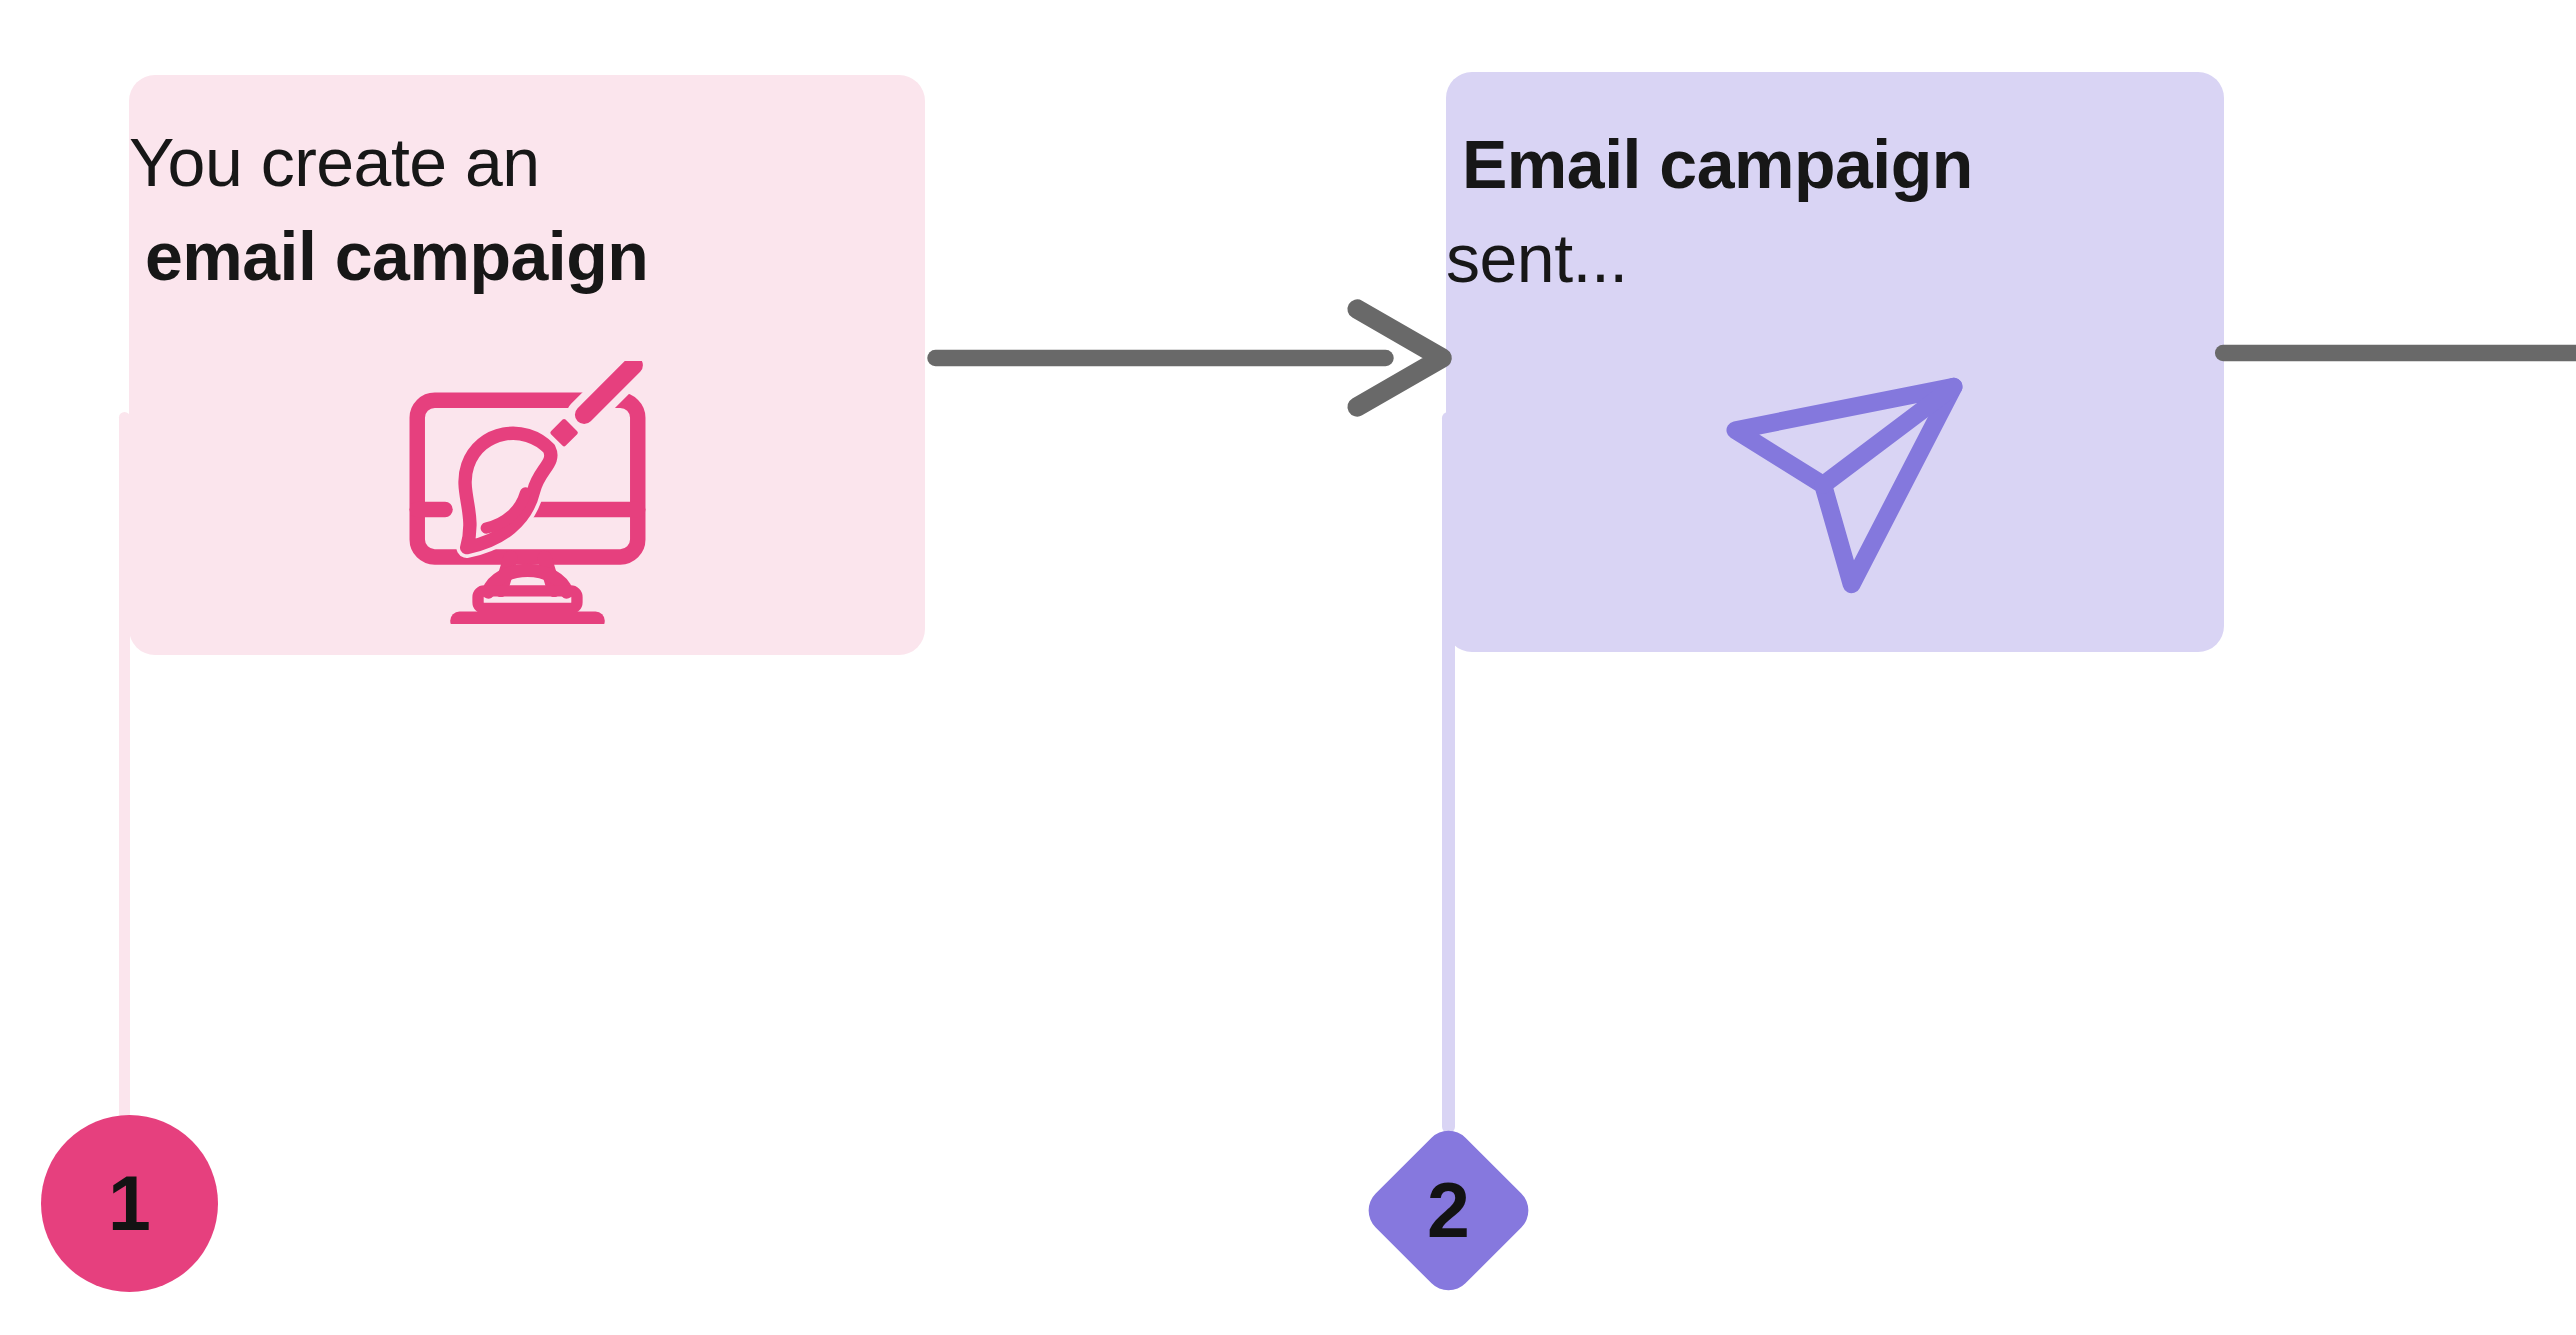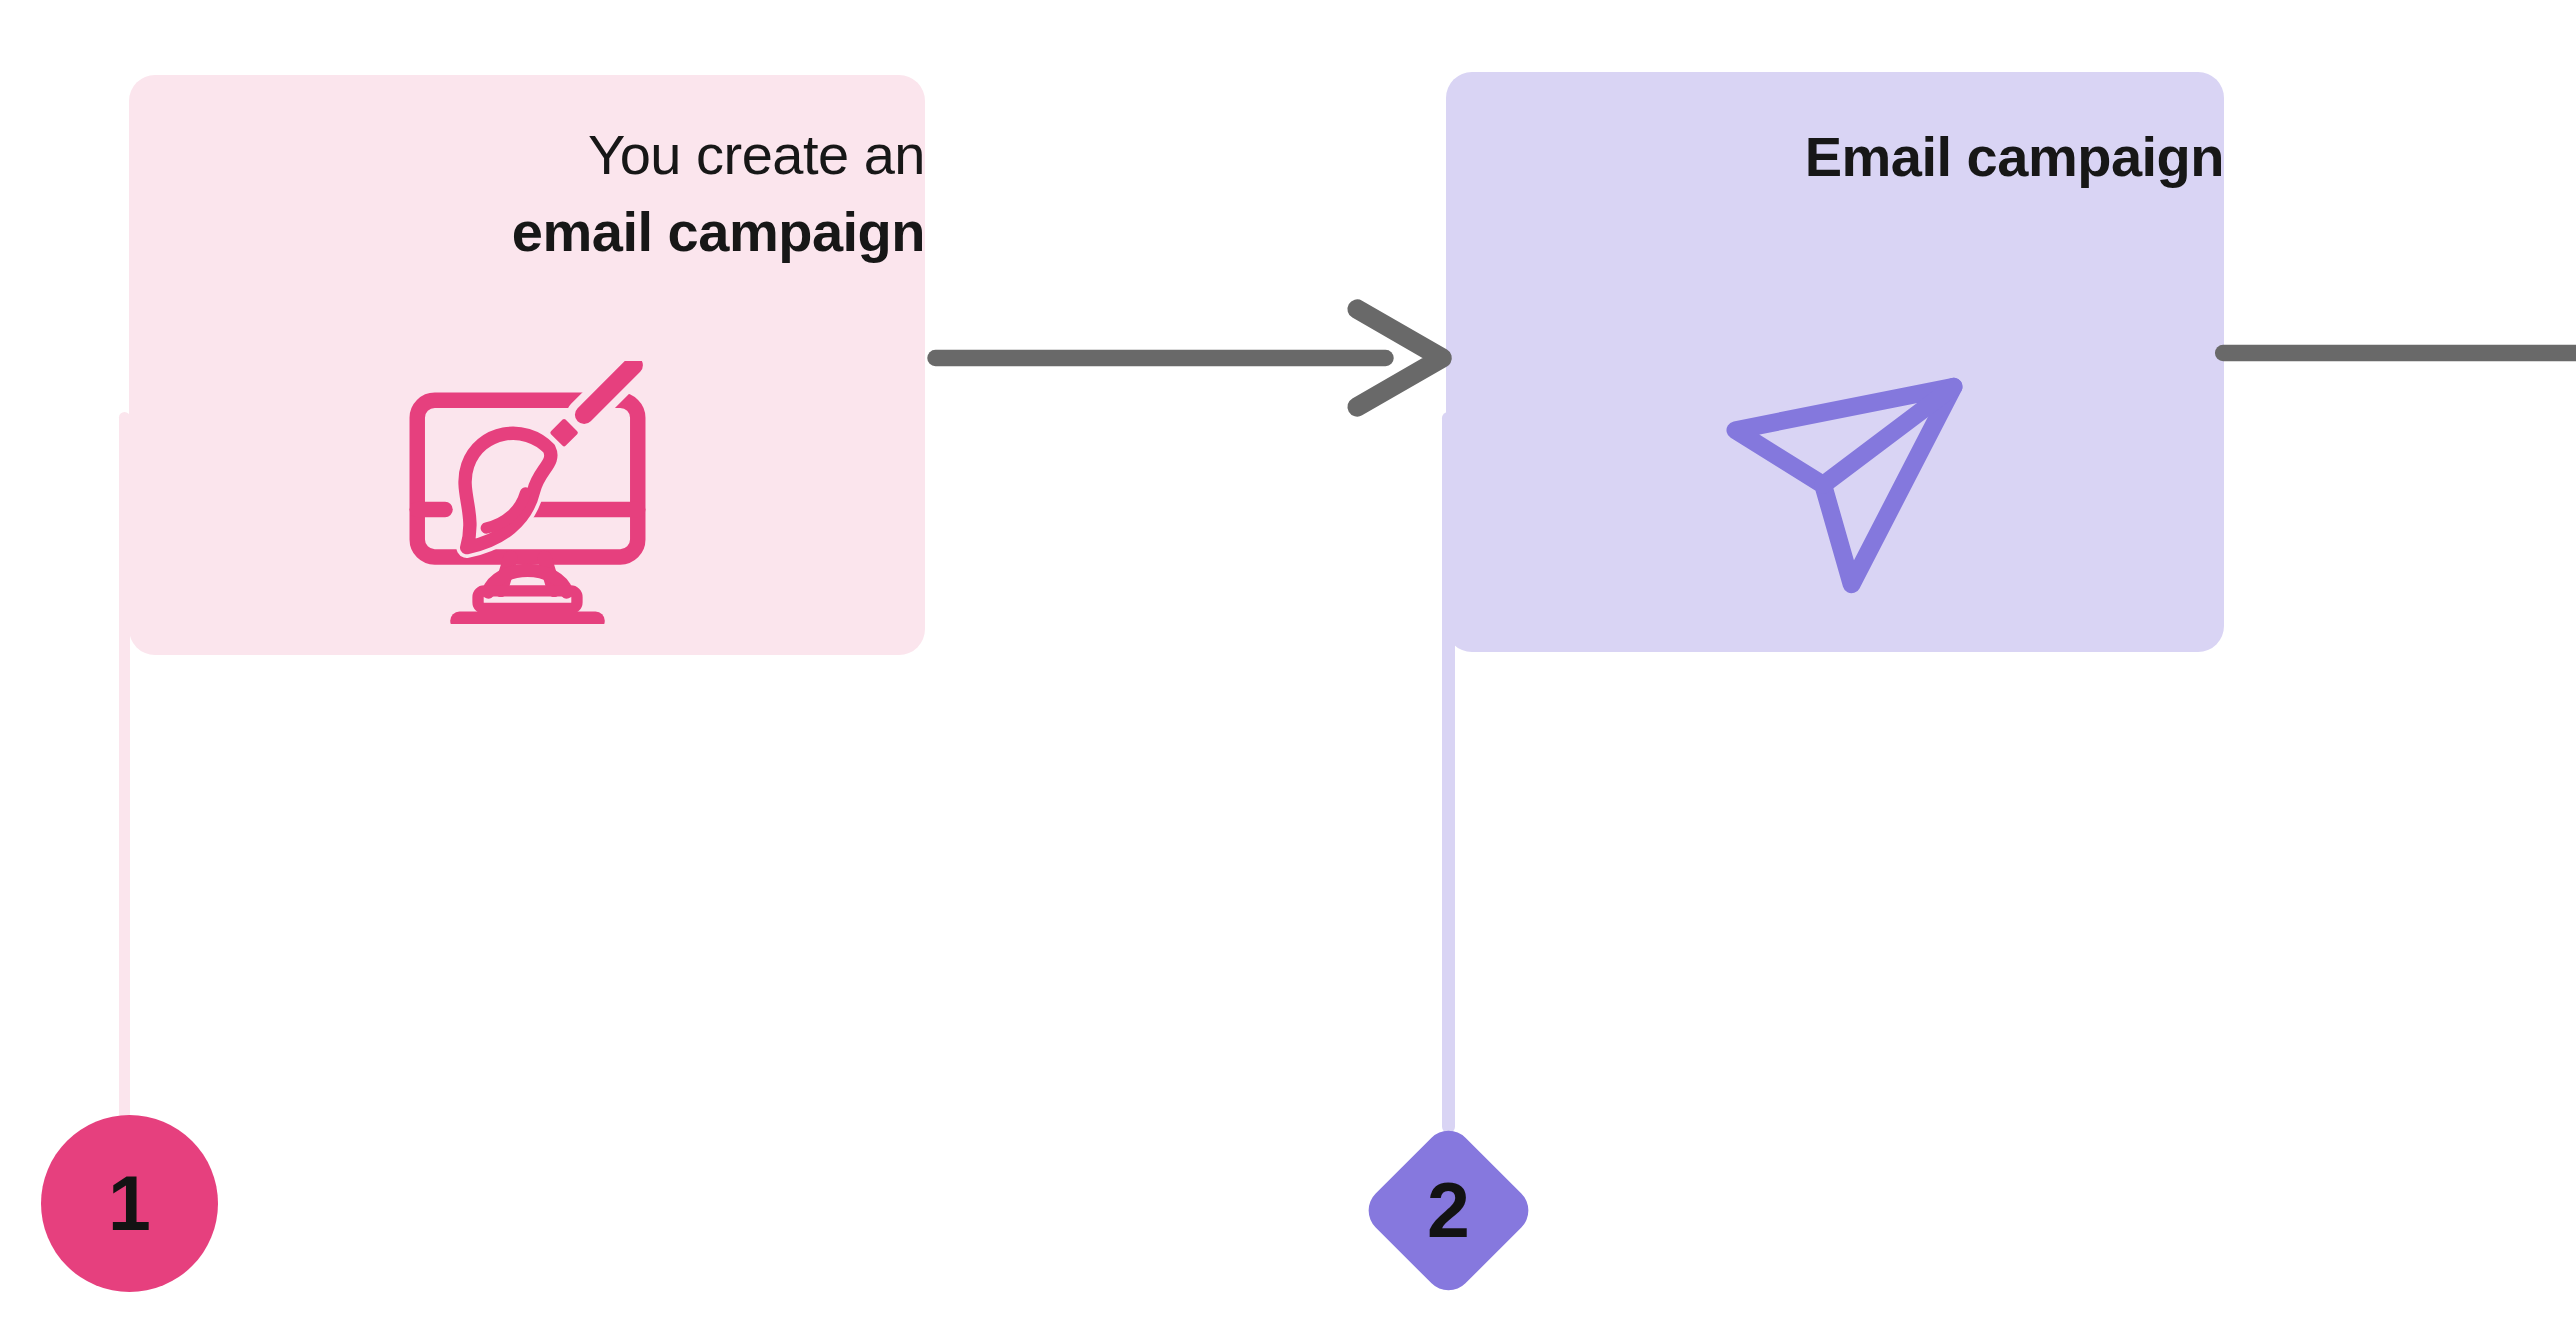--- a/index.html
+++ b/index.html
@@ -24,22 +24,22 @@
   
   .connector{position:absolute;z-index:0;border-radius:6.2px;}
   .c1{left:119px;top:412px;width:11.3px;height:707px;background:var(--card1-bg);}
   .c2{left:1442px;top:412px;width:13.4px;height:721px;background:var(--card2-bg);}
 
   
   .card{position:absolute;z-index:1;border-radius:26px;}
   .card1{left:129px;top:75px;width:796px;height:580px;background:var(--card1-bg);}
   .card2{left:1446px;top:72px;width:778px;height:580px;background:var(--card2-bg);}
 
-  .card-title{position:absolute;left:0;right:0;text-align:right;
-    color:var(--text-color);font-size:56px;line-height:1.38;font-weight:400;
+  .card-title{position:absolute;left:0;right:12px;text-align:left;
+    color:var(--text-color);font-size:68px;line-height:1.38;font-weight:400;
     letter-spacing:-0.5px;white-space:nowrap;}
   .card1 .card-title{top:41px;}
   .card2 .card-title{top:46px;}
   .bold{font-weight:700;margin-left:16px;}
 
   .icon-svg{position:absolute;display:block;}
   .monitor-icon{left:280px;top:286px;width:237px;height:263px;}
   .plane-icon{left:263px;top:278px;width:252px;height:252px;transform:rotate(8deg);}
 
   .sp{stroke:var(--accent-pink);fill:none;stroke-linecap:round;stroke-linejoin:round;}
@@ -96,20 +96,21 @@
       <path class="sp" d="M436 8 L340 104" stroke-width="36"></path>
       <rect class="fp" x="281" y="119" width="40" height="40" rx="4" transform="rotate(45 301 139)"></rect>
       <path class="sp" d="M272 170 C224 120 138 134 114 202 C96 254 132 294 112 362 C180 348 228 310 242 252 C252 210 286 198 272 170 Z" stroke-width="26"></path>
       <path class="sp" d="M150 324 C188 316 216 290 226 256" stroke-width="22"></path>
     </svg>
   </section>
 
   <section class="card card2">
     <div class="card-title">
       <div class="bold">Email campaign</div>
+      <div>sent...</div>
     </div>
     <svg class="icon-svg plane-icon" viewBox="0 0 24 24" xmlns="http://www.w3.org/2000/svg">
       <path class="spu" d="m22 2-7 20-4-9-9-4Z" stroke-width="1.7"></path>
       <path class="spu" d="M22 2 11 13" stroke-width="1.7"></path>
     </svg>
   </section>
 
   <svg class="arrow a1" viewBox="0 0 1030 280" xmlns="http://www.w3.org/2000/svg">
     <line class="arrow-stroke" x1="25" y1="140" x2="900" y2="140" stroke-width="32"></line>
     <polyline class="arrow-stroke" points="845,45 1010,140 845,235" stroke-width="38"></polyline>

